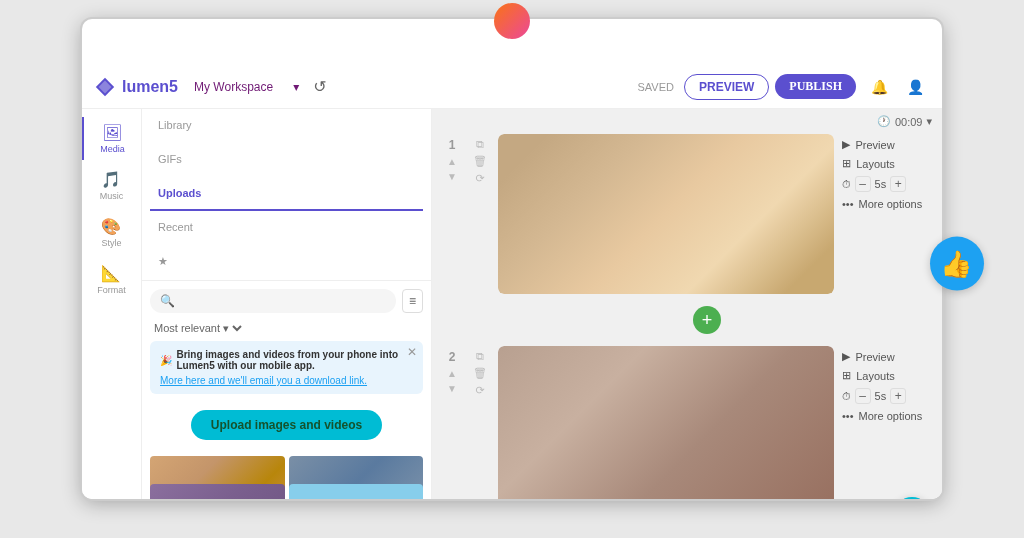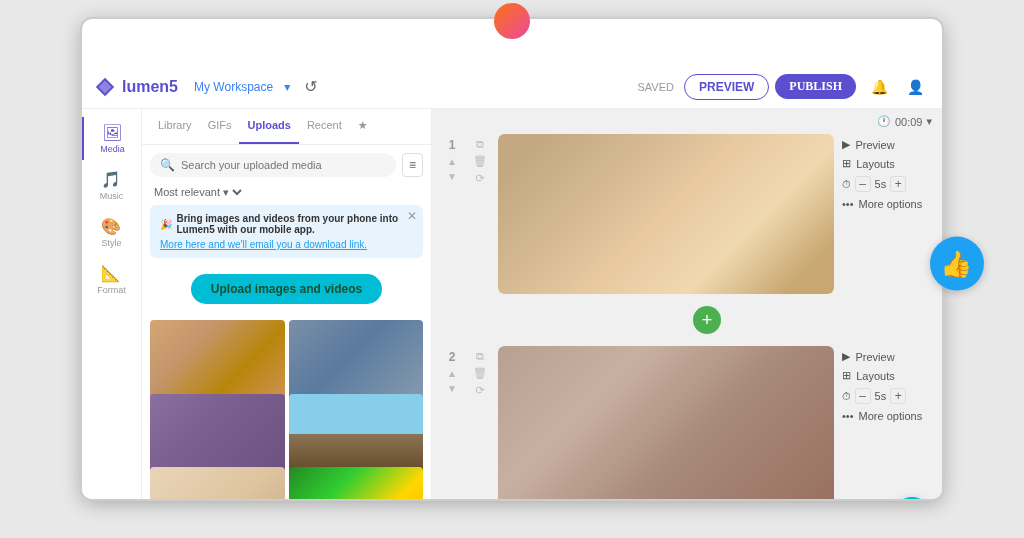--- a/index.html
+++ b/index.html
@@ -95,23 +95,23 @@
 
     .logo-text {
       font-size: 16px;
       font-weight: 700;
       color: #5b4fcf;
     }
 
     .workspace-btn {
       display: flex;
       align-items: center;
-      gap: 11px;
+      gap: 20px;
       font-size: 12px;
-      color: #3b82f6;
+      color: #701a75;
       cursor: pointer;
       border: none;
       background: none;
       padding: 4px 6px;
       border-radius: 4px;
     }
 
     .undo-btn {
       margin-left: 8px;
       background: none;
@@ -224,20 +224,21 @@
       flex-direction: column;
       flex-shrink: 0;
       overflow: hidden;
     }
 
     .media-tabs {
       display: flex;
       border-bottom: 1px solid #eee;
       padding: 0 8px;
       flex-shrink: 0;
+      flex-direction: column;
     }
 
     .media-tab {
       padding: 10px 8px;
       font-size: 11px;
       color: #999;
       cursor: pointer;
       border-bottom: 2px solid transparent;
       white-space: nowrap;
     }
@@ -642,21 +643,20 @@
               <span>Recent</span>
             </div>
             <div class="media-tab">
               <span class="star">★</span>
             </div>
           </div>
 
           <div class="search-bar">
             <div class="search-input-wrap">
               <span style="color:#999;font-size:12px;">🔍</span>
-              <input class="search-input" type="text" placeholder="Search your uploaded media" style="">
             </div>
             <button class="filter-btn">≡</button>
           </div>
 
           <div class="sort-bar">
             <select class="sort-select">
               <option>Most relevant ▾</option>
             </select>
           </div>
 

